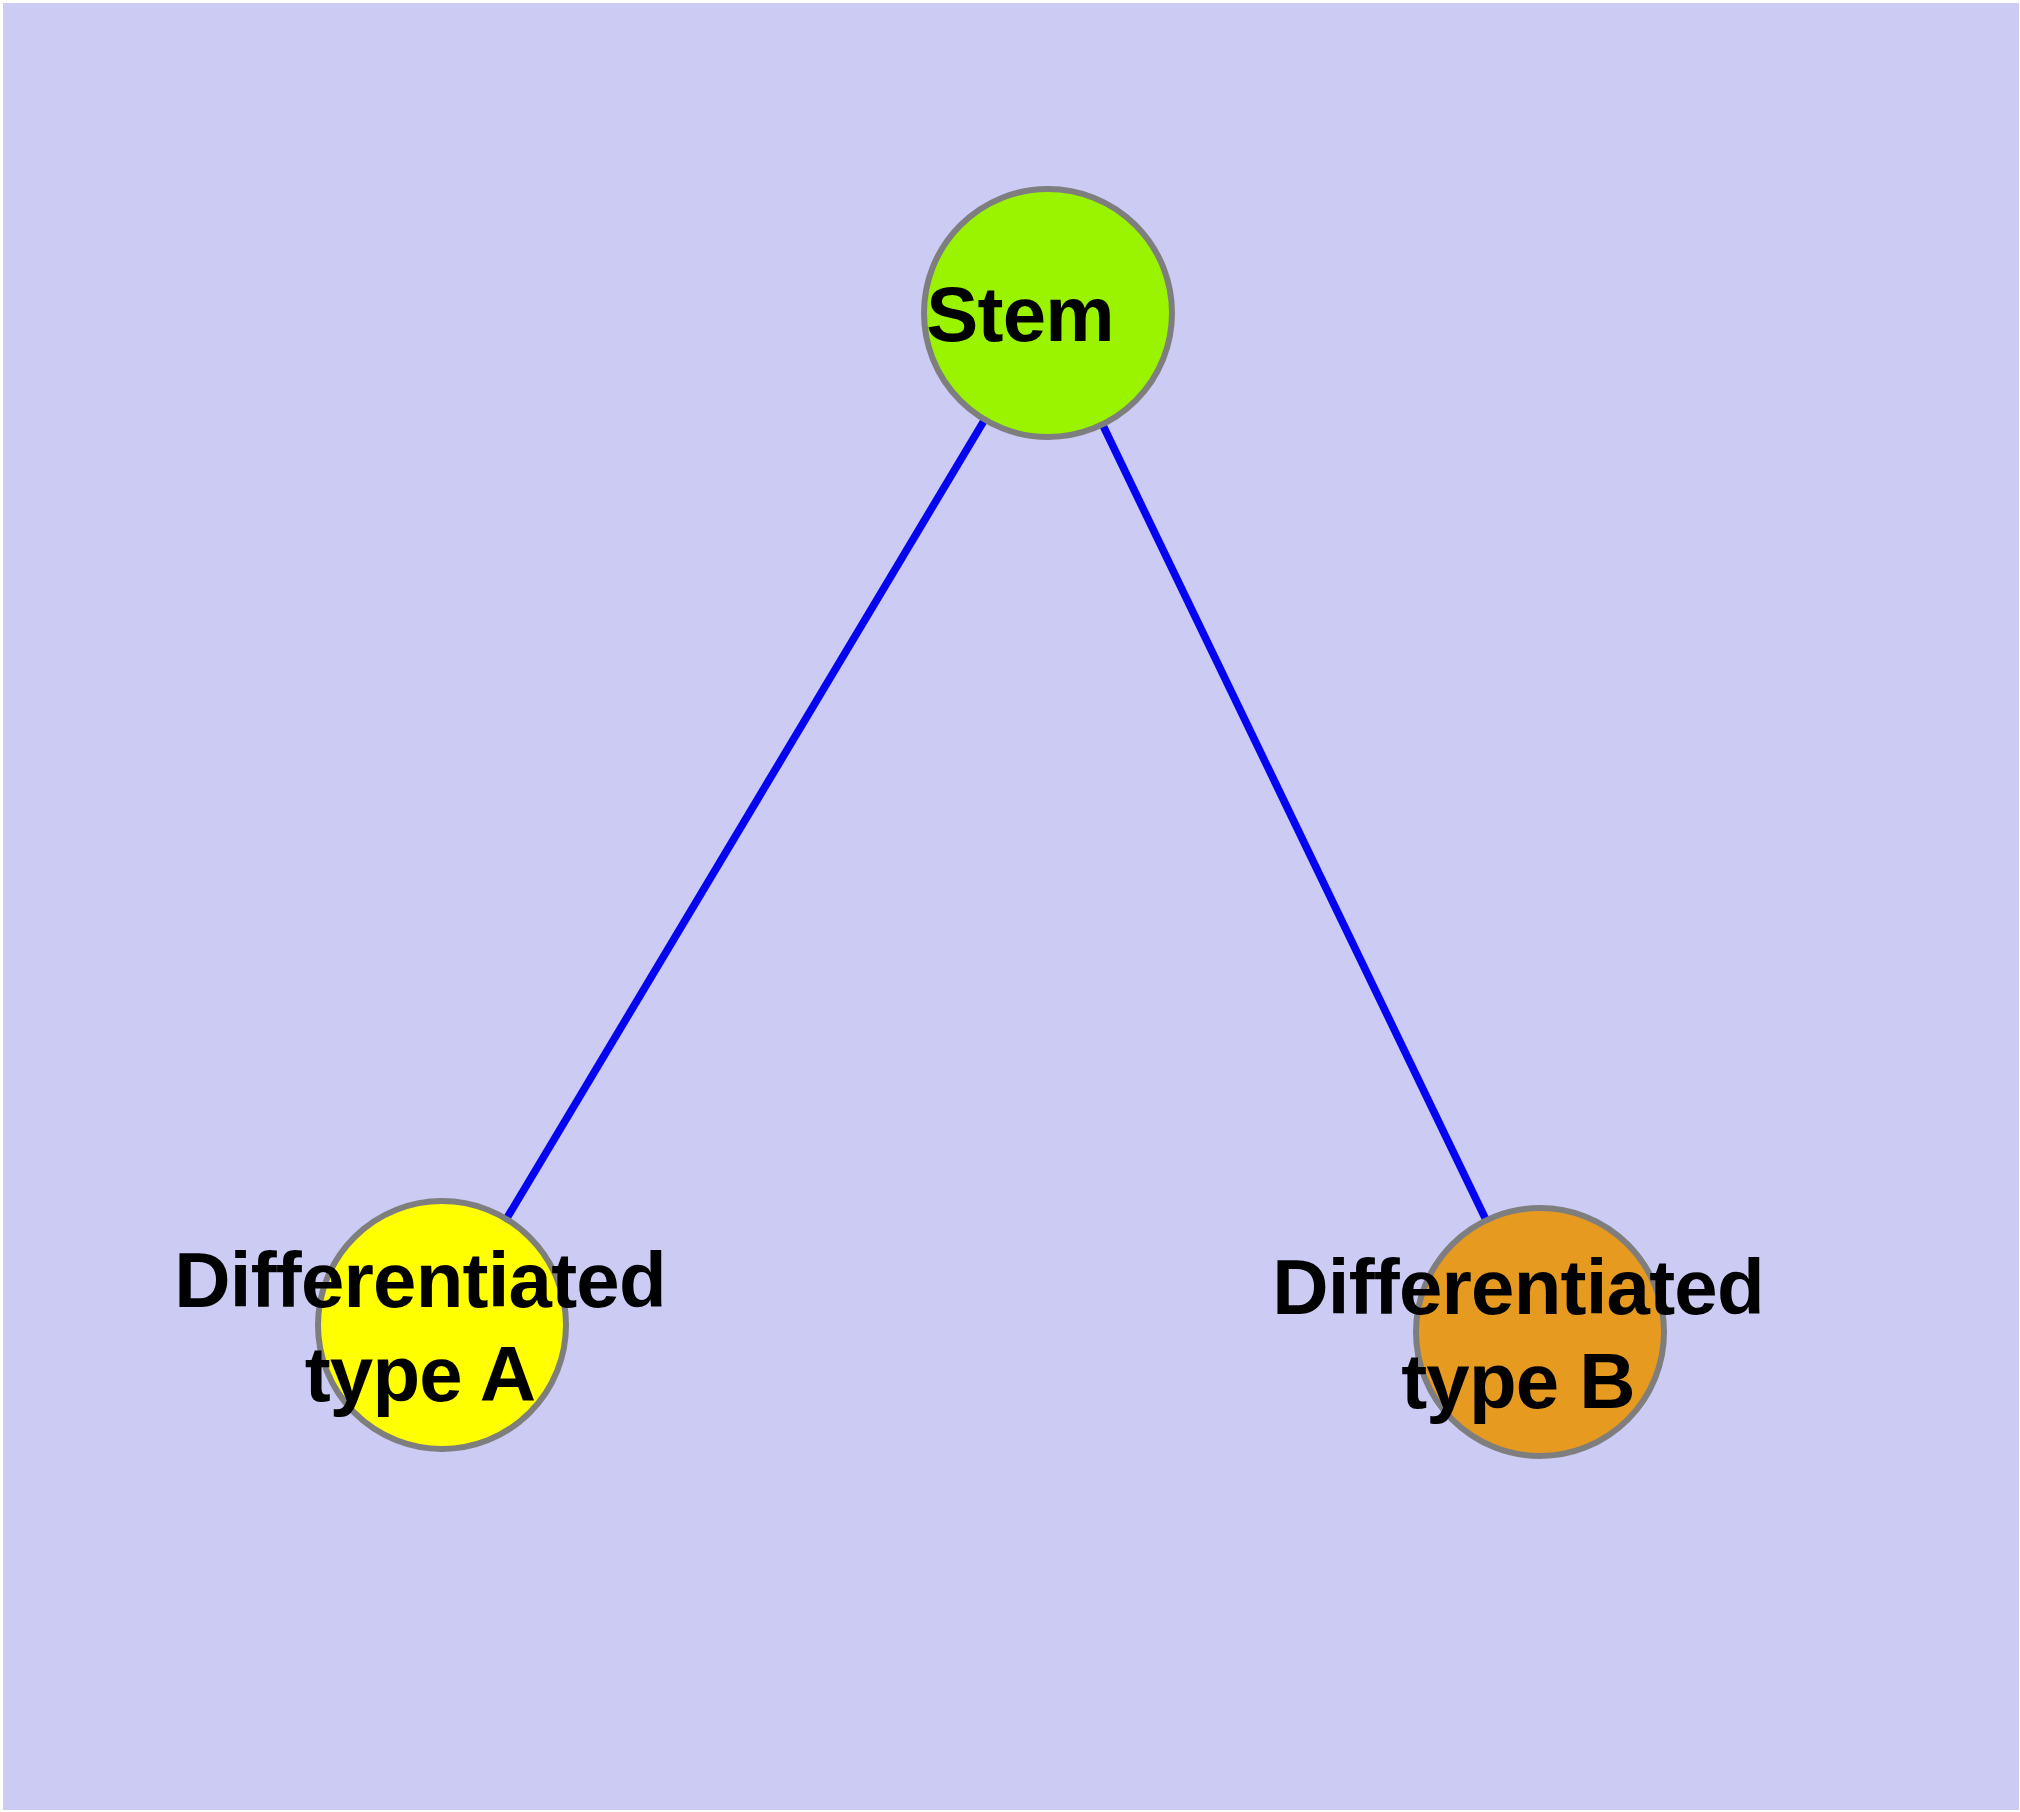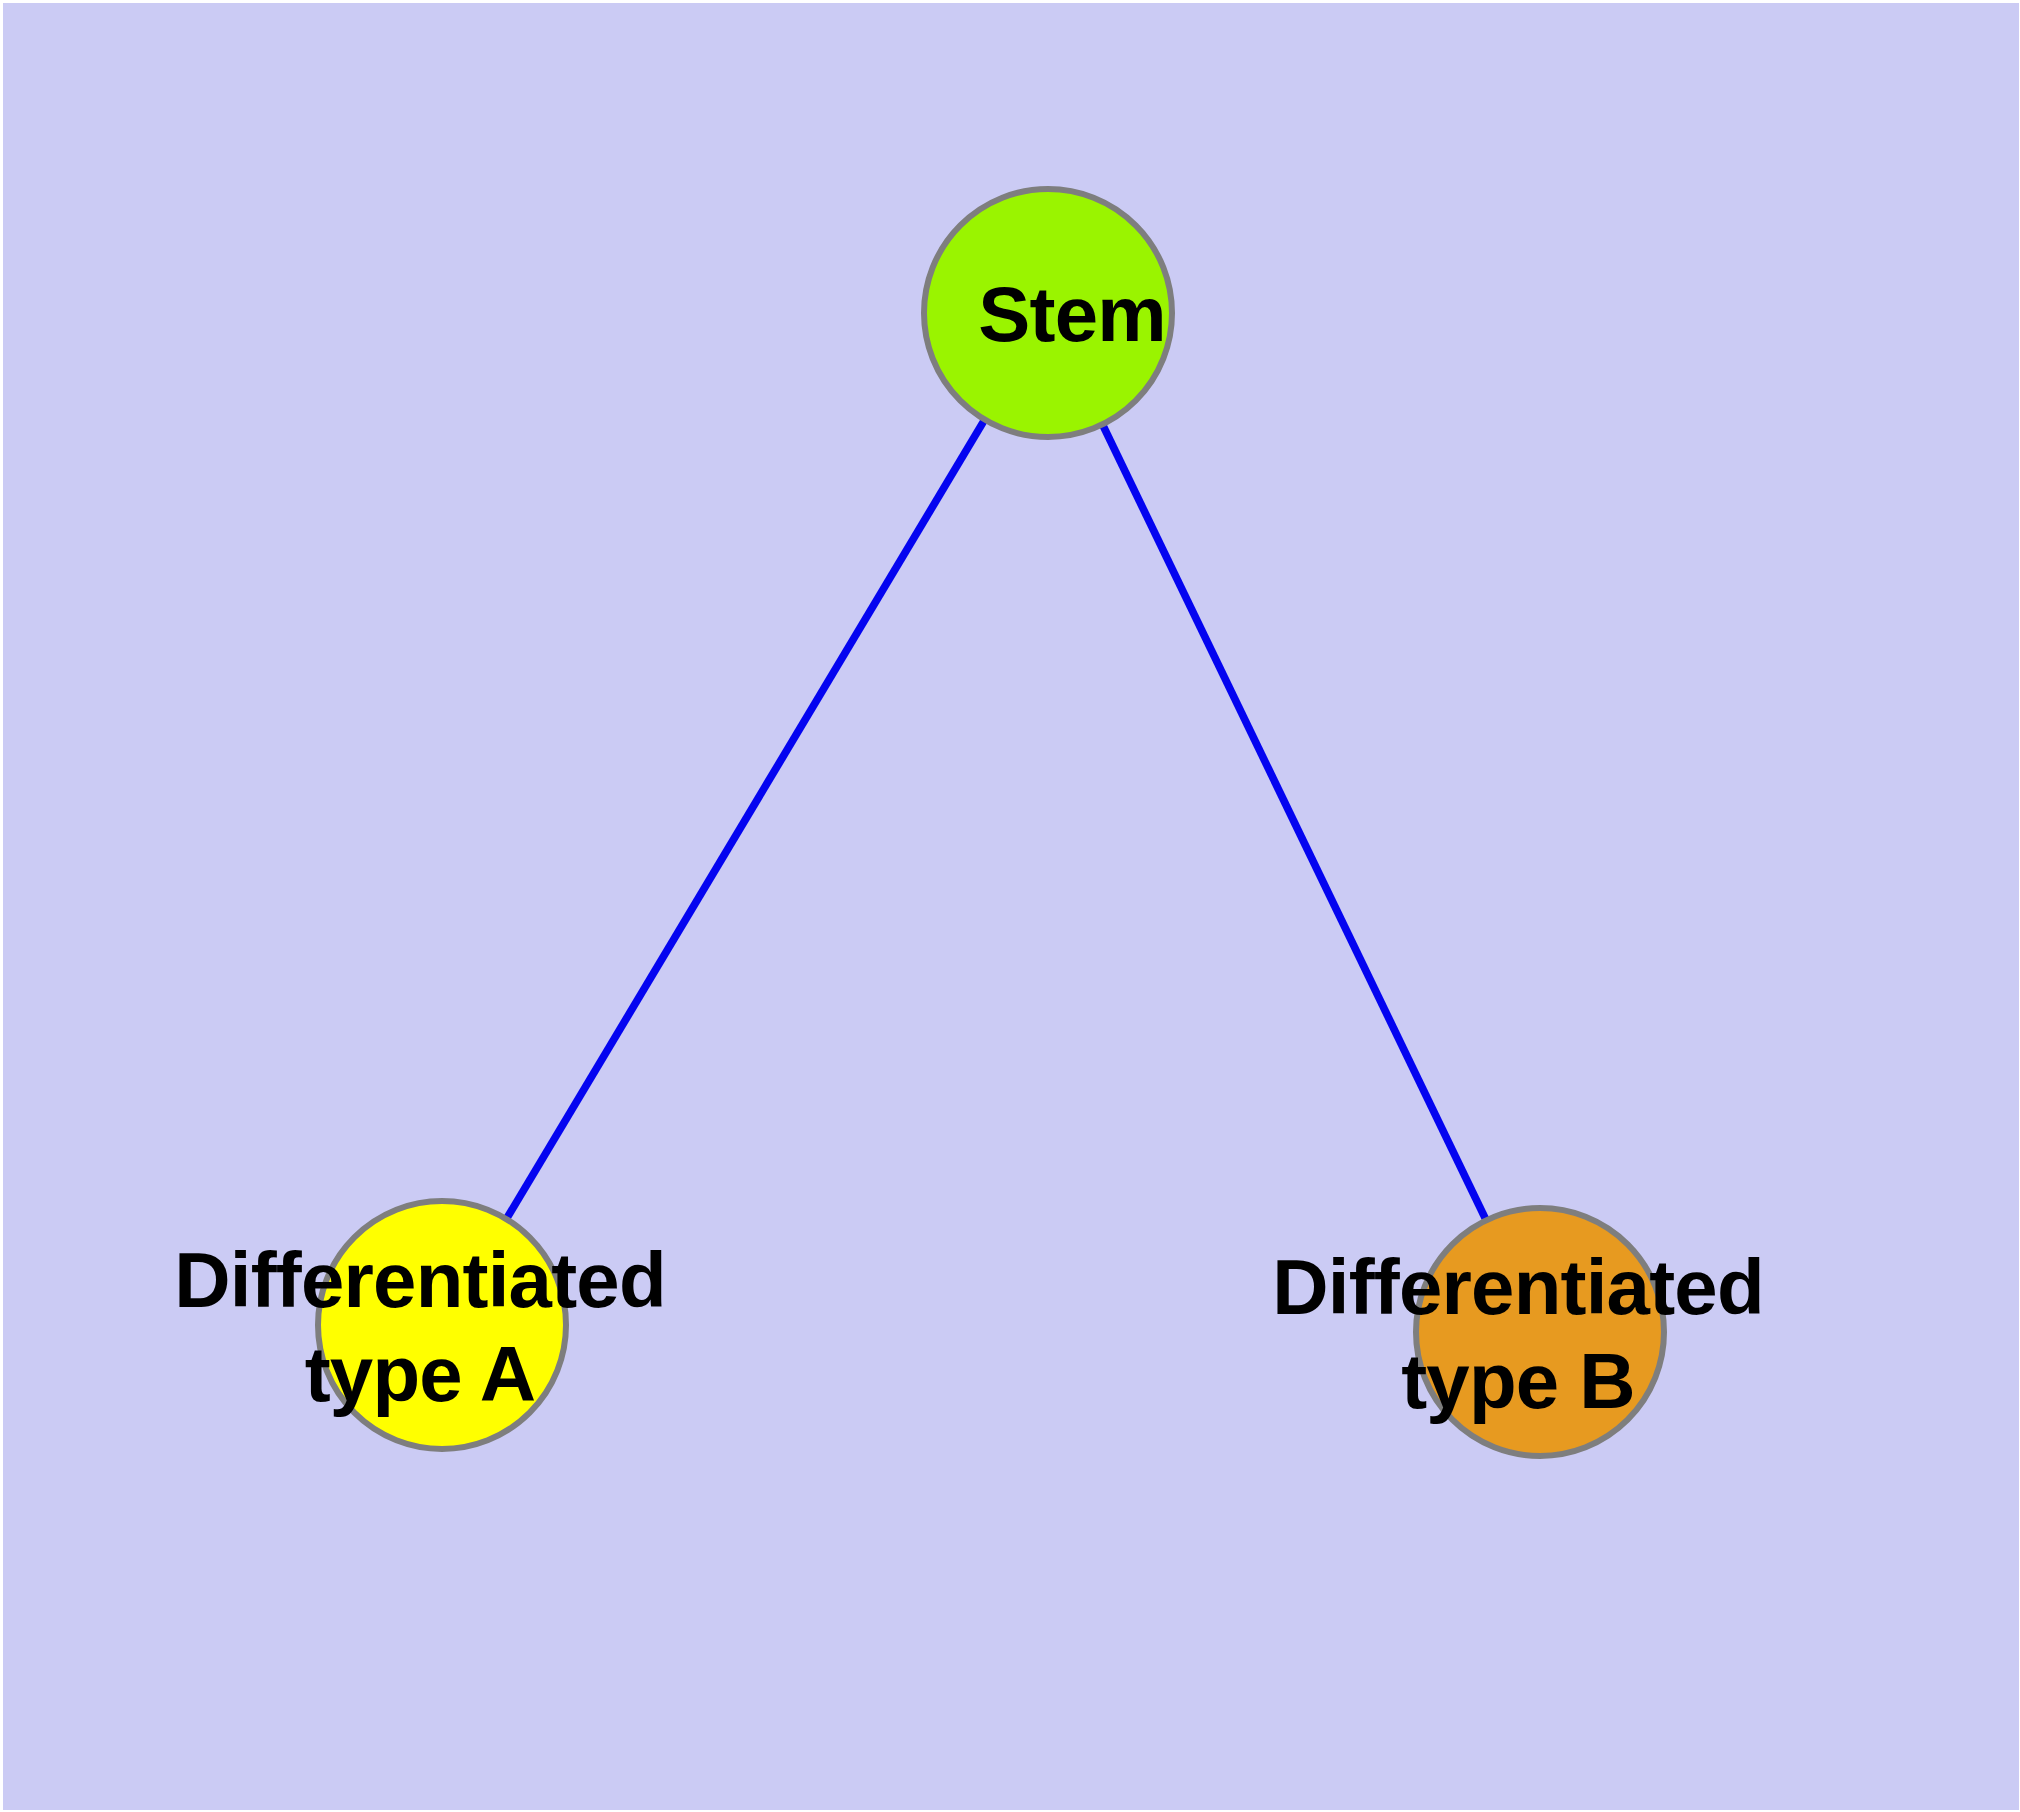--- a/index.html
+++ b/index.html
@@ -45,21 +45,21 @@
     transform: translate(-50%, -50%);
     z-index: 3;
     color: #000000;
     font-weight: 700;
     font-size: 78px;
     line-height: 1.2;
     white-space: pre-line;
     text-align: center;
     letter-spacing: -0.8px;
   }
-  .label-stem   { left: 1072px; top: 315px;  }
+  .label-stem   { left: 1020px; top: 315px;  }
   .label-type-a { left: 420px;  top: 1328px; }
   .label-type-b { left: 1518px; top: 1335px; }
 </style>
 </head>
 <body>
 
 <div class="stage">
 
   <div class="plot-bg" style="background: rgb(203, 203, 244);"></div>
 

